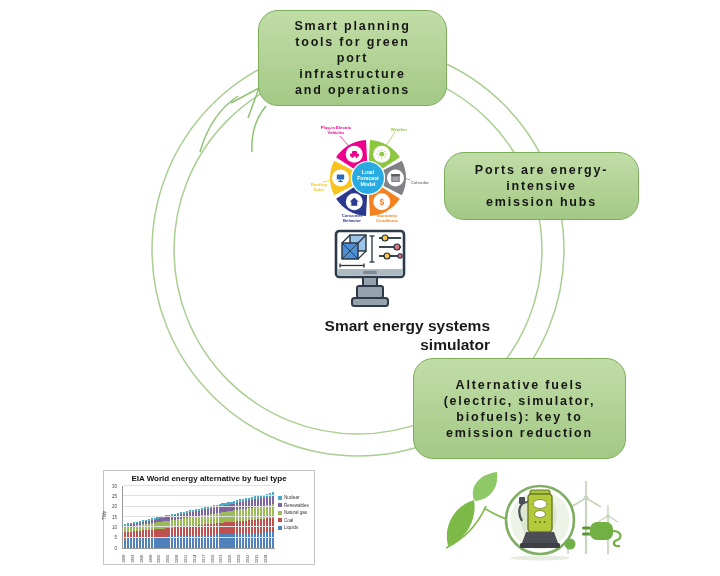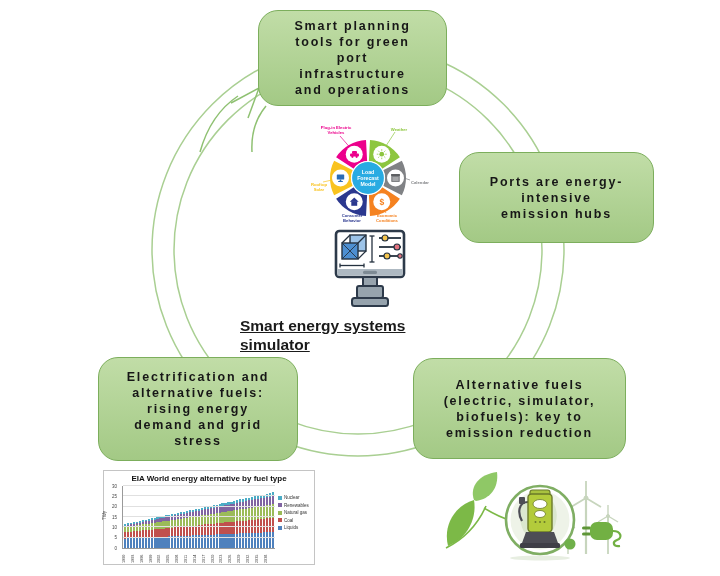--- a/index.html
+++ b/index.html
@@ -6,28 +6,28 @@
   .stage{position:relative;width:720px;height:576px;background:#ffffff;overflow:hidden;
          font-family:"Liberation Sans",sans-serif;}
   svg{display:block;}
   .ring-svg{position:absolute;left:0;top:0;z-index:0;pointer-events:none;}
   .node{position:absolute;z-index:2;display:flex;align-items:center;justify-content:center;
         text-align:center;white-space:pre-line;font-weight:bold;color:var(--text,#171717);
         letter-spacing:1.8px;font-size:12.5px;line-height:1.28;
         background:linear-gradient(180deg,var(--box-fill-top,#c1dda7) 0%,var(--box-fill-bottom,#a3c985) 100%);
         border:1.6px solid var(--box-border,#7cae5c);border-radius:20px;padding:4px 10px;box-sizing:border-box;}
   .node-top{left:258px;top:10px;width:189px;height:96px;}
-  .node-right{left:459px;top:152px;width:195px;height:91px;}
+  .node-right{left:444px;top:152px;width:195px;height:68px;}
   .node-left{left:67px;top:153px;width:191px;height:92px;}
   .node-bottom-left{left:98px;top:357px;width:200px;height:104px;}
   .node-bottom-right{left:413px;top:358px;width:213px;height:101px;}
   .load-model{position:absolute;left:298px;top:114px;z-index:2;}
   .sim-monitor{position:absolute;left:330px;top:228px;z-index:2;}
-  .sim-caption{position:absolute;left:240px;top:317px;width:250px;z-index:2;text-align:left;
-        font-weight:bold;font-size:15.5px;line-height:1.2;color:#1a1a1a;white-space:pre-line;text-decoration:underline;}
+  .sim-caption{position:absolute;left:240px;top:317px;width:250px;z-index:2;text-align:right;
+        font-weight:bold;font-size:15.5px;line-height:1.2;color:#1a1a1a;white-space:pre-line;}
   .eco-art{position:absolute;left:440px;top:468px;z-index:2;}
   
   .chart{position:absolute;left:103px;top:470px;width:212px;height:95px;z-index:2;
          background:#fff;border:1px solid #c4c4c4;box-sizing:border-box;}
   .chart-title{position:absolute;left:0;right:0;top:3px;text-align:center;
          font-size:8px;font-weight:bold;color:#111;}
   .chart-ylabel{position:absolute;left:-4px;top:42px;font-size:4.5px;color:#333;
          transform:rotate(-90deg);}
   .yticks{position:absolute;left:2px;top:15px;width:13px;height:62px;}
   .ytick{position:absolute;right:2px;width:11px;text-align:right;font-size:4.5px;color:#444;}
@@ -61,25 +61,20 @@
   </svg>
 
   <div class="node node-top">Smart planning
 tools for green
 port
 infrastructure
 and operations</div>
   <div class="node node-right">Ports are energy-
 intensive
 emission hubs</div>
-  <div class="node node-bottom-left">Electrification and
-alternative fuels:
-rising energy
-demand and grid
-stress</div>
   <div class="node node-bottom-right">Alternative fuels
 (electric, simulator,
 biofuels): key to
 emission reduction</div>
 
   <svg class="load-model" width="140" height="118" viewBox="0 0 140 118" font-family="Liberation Sans, sans-serif">
 
     <line x1="42" y1="22" x2="55" y2="37" stroke="#ec008c" stroke-width="0.7"></line>
     <line x1="97" y1="18" x2="86" y2="35" stroke="#8dc63f" stroke-width="0.7"></line>
     <line x1="106" y1="64" x2="112" y2="66" stroke="#808285" stroke-width="0.7"></line>

